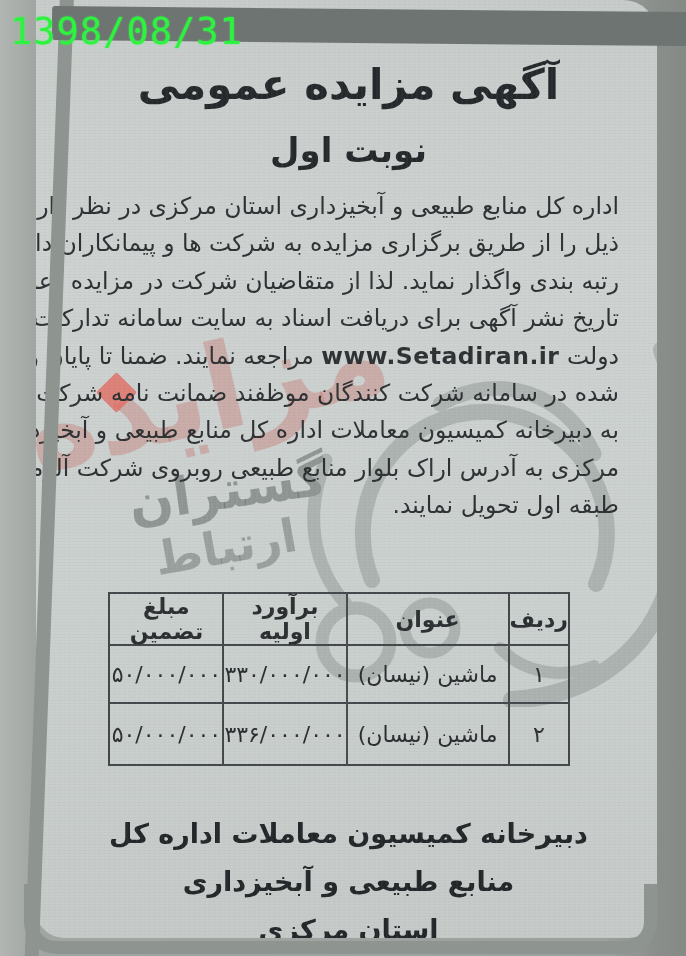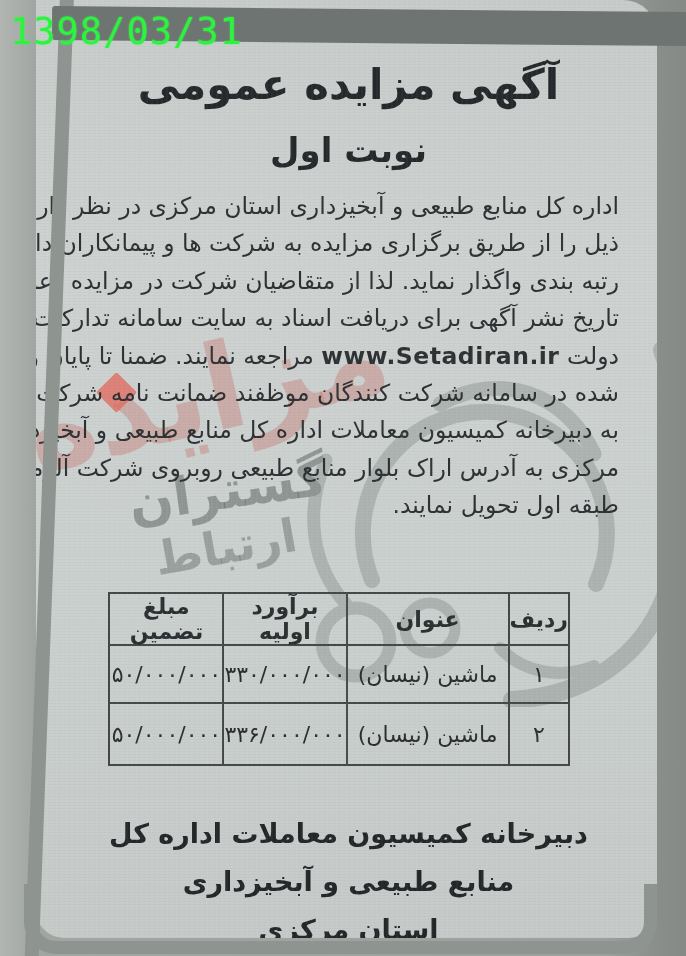--- a/index.html
+++ b/index.html
@@ -130,13 +130,13 @@
     </div>
   </div>
 
   <div class="grain"></div>
 </div>
 
 <div class="frame-left"></div>
 <div class="frame-top"></div>
 <div class="frame-bottom"></div>
 
-<div class="date-stamp" style="color: rgb(45, 243, 62);">1398/03/31</div>
+<div class="date-stamp" style="color: rgb(45, 243, 62);">1398/08/31</div>
 
 </body></html>

